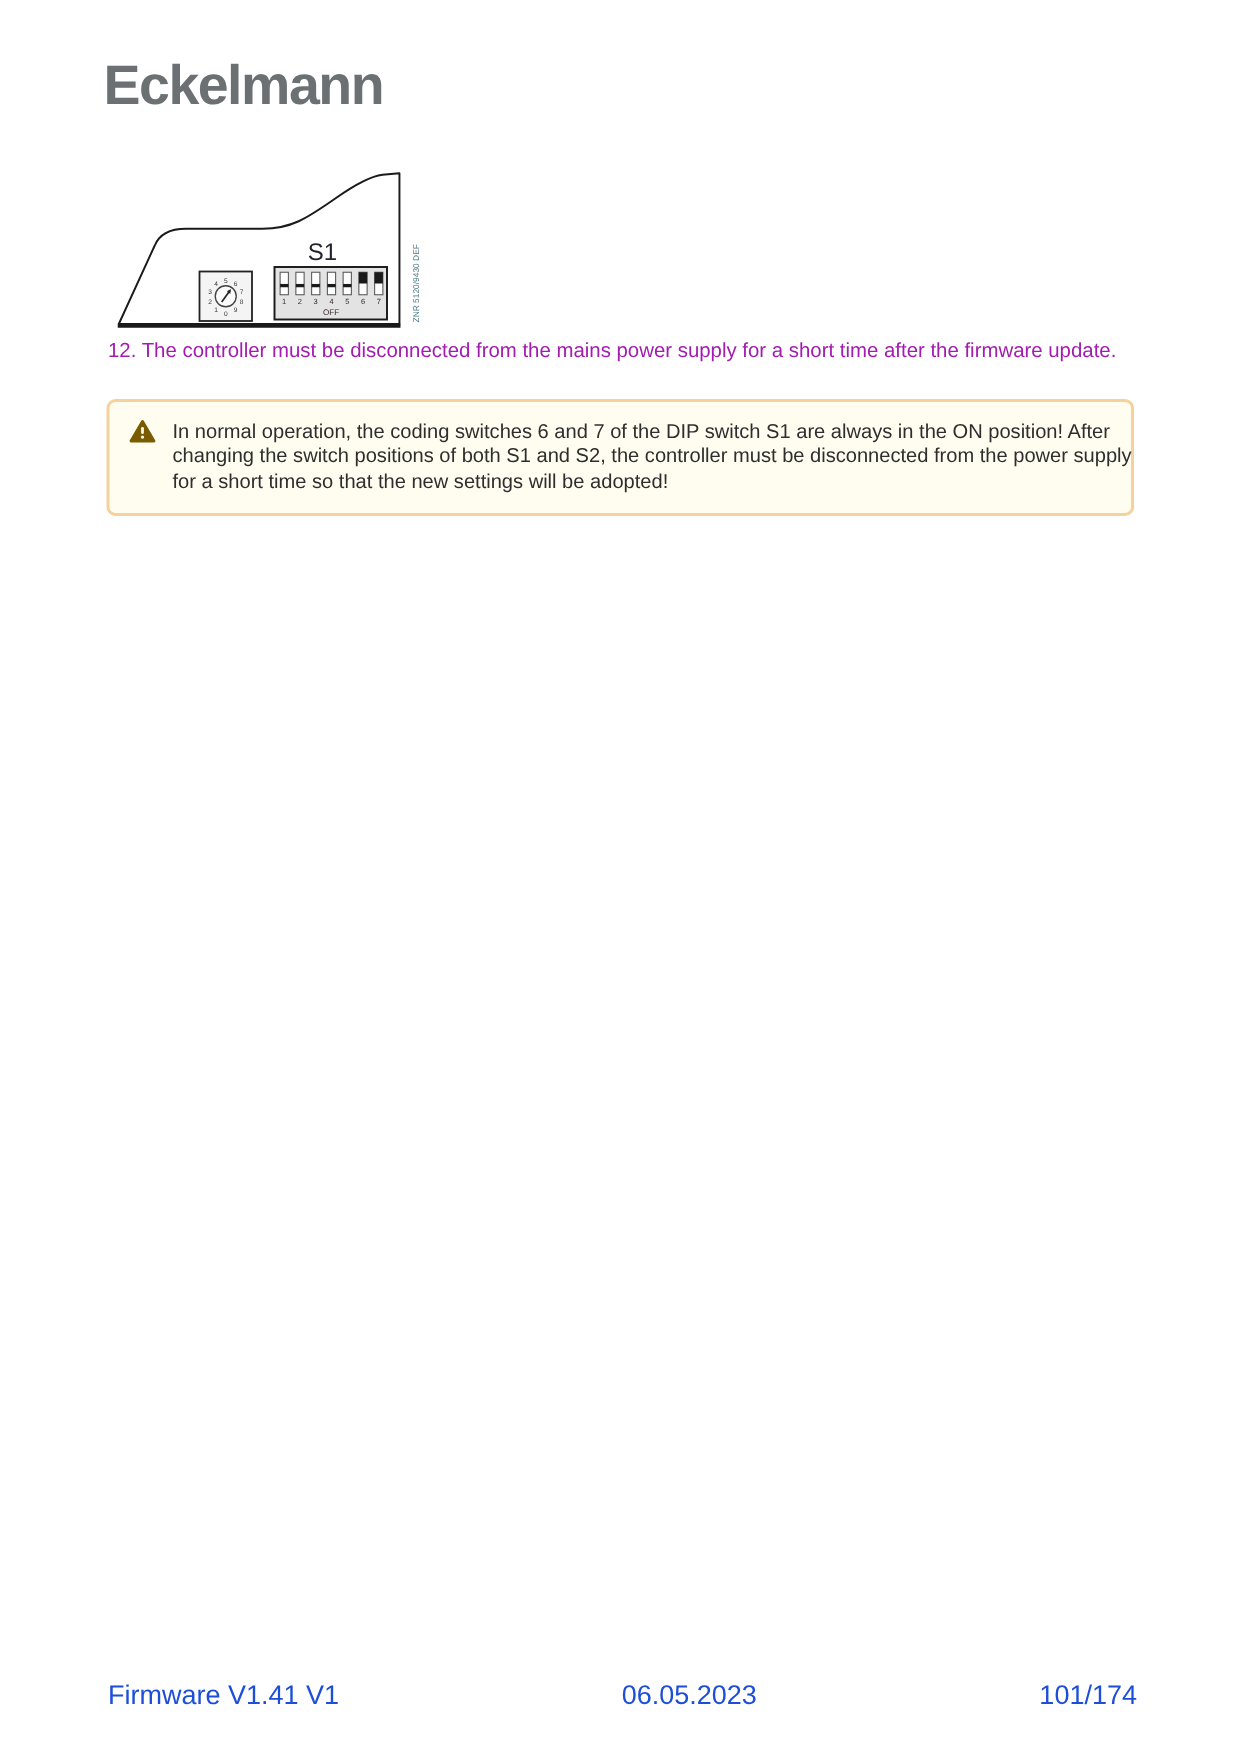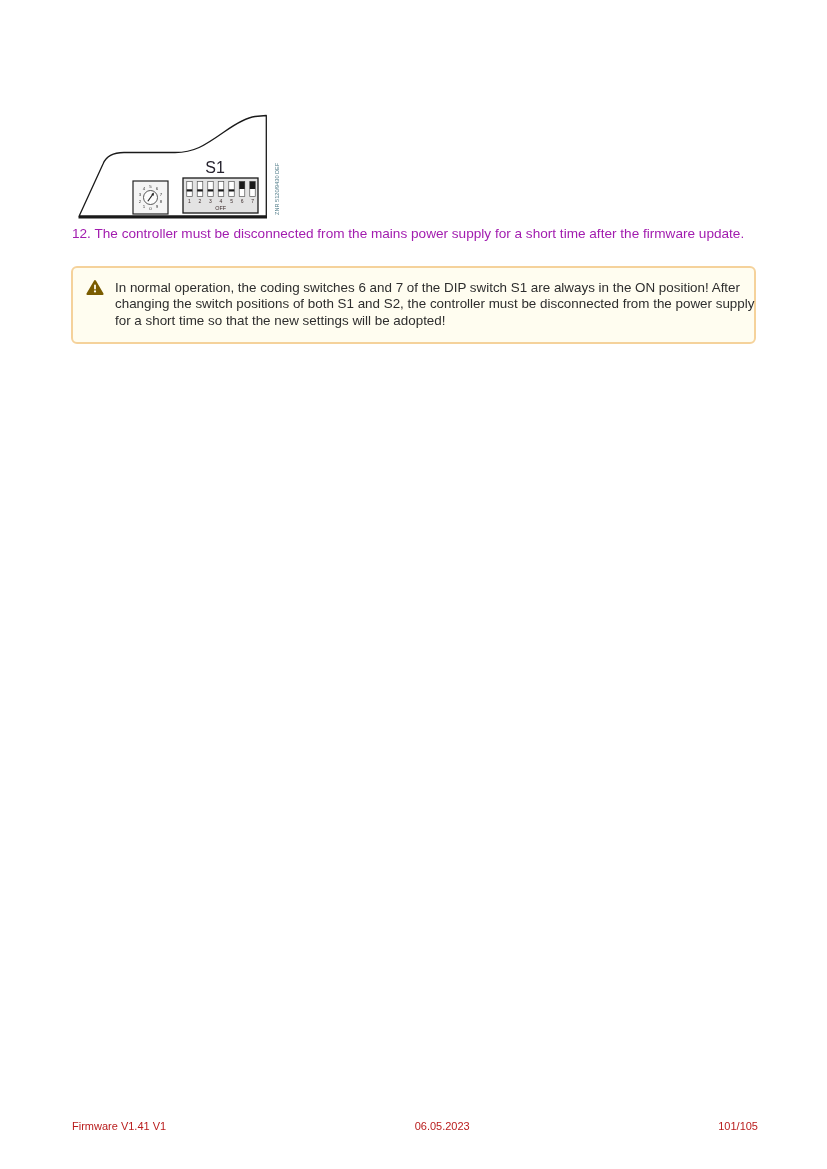--- a/index.html
+++ b/index.html
@@ -43,28 +43,29 @@
   .warn-icon{position:absolute;left:13px;top:11px;width:18px;height:17px;}
   .warning p{
     margin:0;width:640px;
     font-size:13.4px;line-height:16.4px;color:#2e2e2e;
   }
 
   
   .footer{
     position:absolute;left:72px;top:1120px;width:686px;
     display:flex;justify-content:space-between;align-items:baseline;
-    font-size:11px;color:#b91c1c;
+    font-size:18px;color:#1d4ed8;
   }
 </style>
 </head>
 <body>
 
 <div class="page">
 
+  <div class="logo">Eckelmann</div>
 
   <figure class="figure">
     <svg viewBox="0 0 205 108" width="205" height="108">
 
       <path d="M1.2 105 L25 53 Q29.5 41.5 46 41.5 L97 41.5 C116 41.5 126 35 146 21 C156 14 168 6.5 177 5.5 L188.3 4.5 L188.3 105 Z" fill="#ffffff" stroke="#1a1a1a" stroke-width="1.3" stroke-linejoin="round"></path>
       <path d="M0.5 106.2 L189 106.2" stroke="#1a1a1a" stroke-width="2.6" fill="none"></path>
 
       <text x="137" y="62" text-anchor="middle" font-size="16" fill="#26222e" font-family="Liberation Sans, sans-serif">S1</text>
 
       <g>
@@ -138,16 +139,16 @@
         <rect x="8.1" y="5.6" width="1.8" height="4.8" rx="0.9" fill="#fffdf0"></rect>
         <circle cx="9" cy="12.4" r="1.1" fill="#fffdf0"></circle>
       </svg>
     </span>
     <p>In normal operation, the coding switches 6 and 7 of the DIP switch S1 are always in the ON position! After changing the switch positions of both S1 and S2, the controller must be disconnected from the power supply for a short time so that the new settings will be adopted!</p>
   </div>
 
   <div class="footer">
     <span>Firmware V1.41 V1</span>
     <span>06.05.2023</span>
-    <span>101/105</span>
+    <span>101/174</span>
   </div>
 
 </div>
 
 </body></html>

